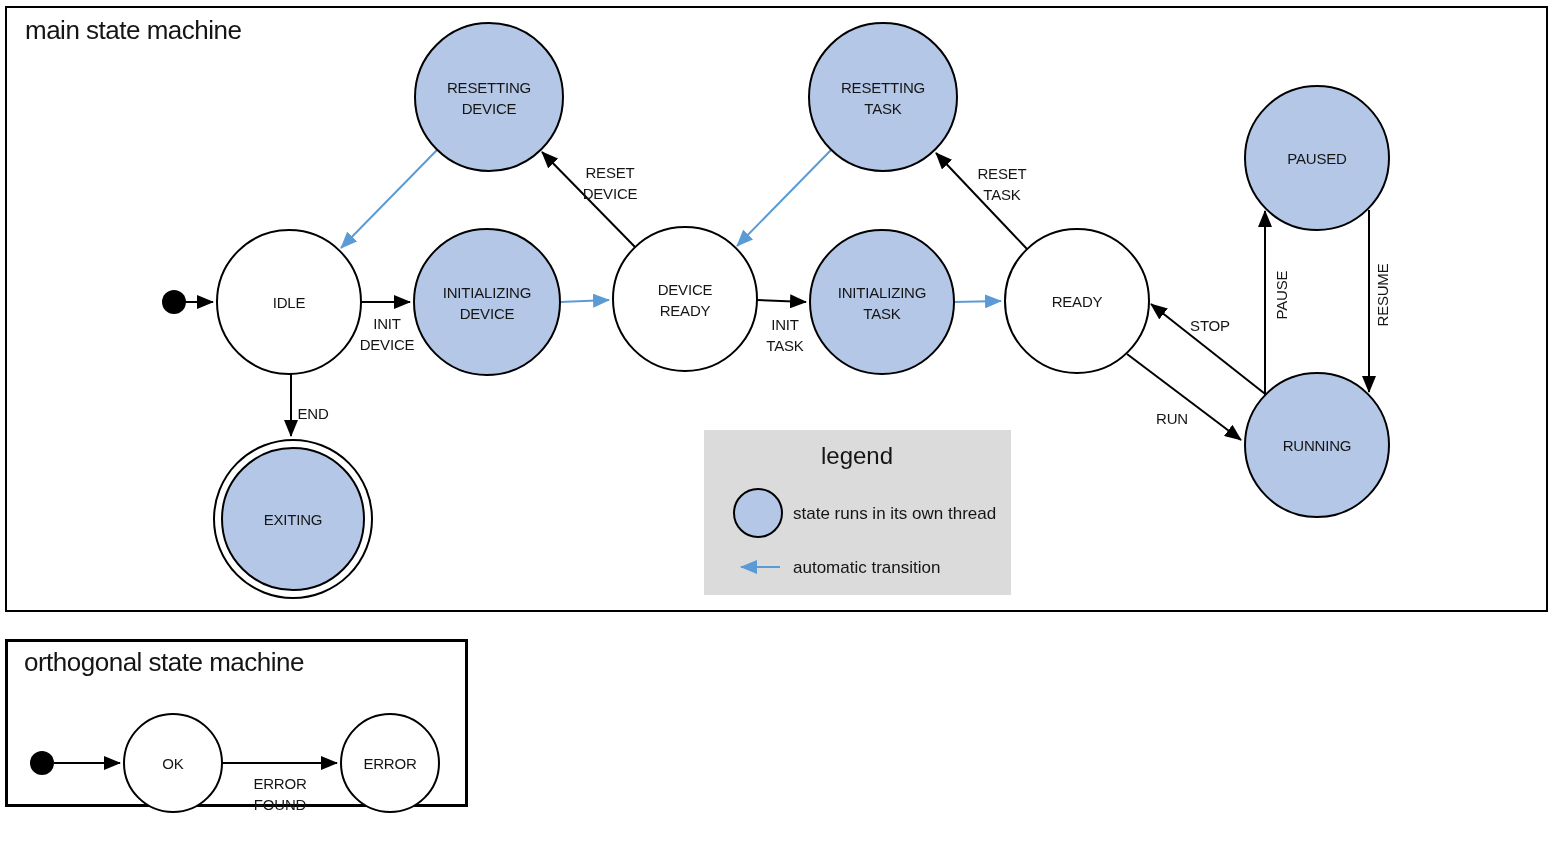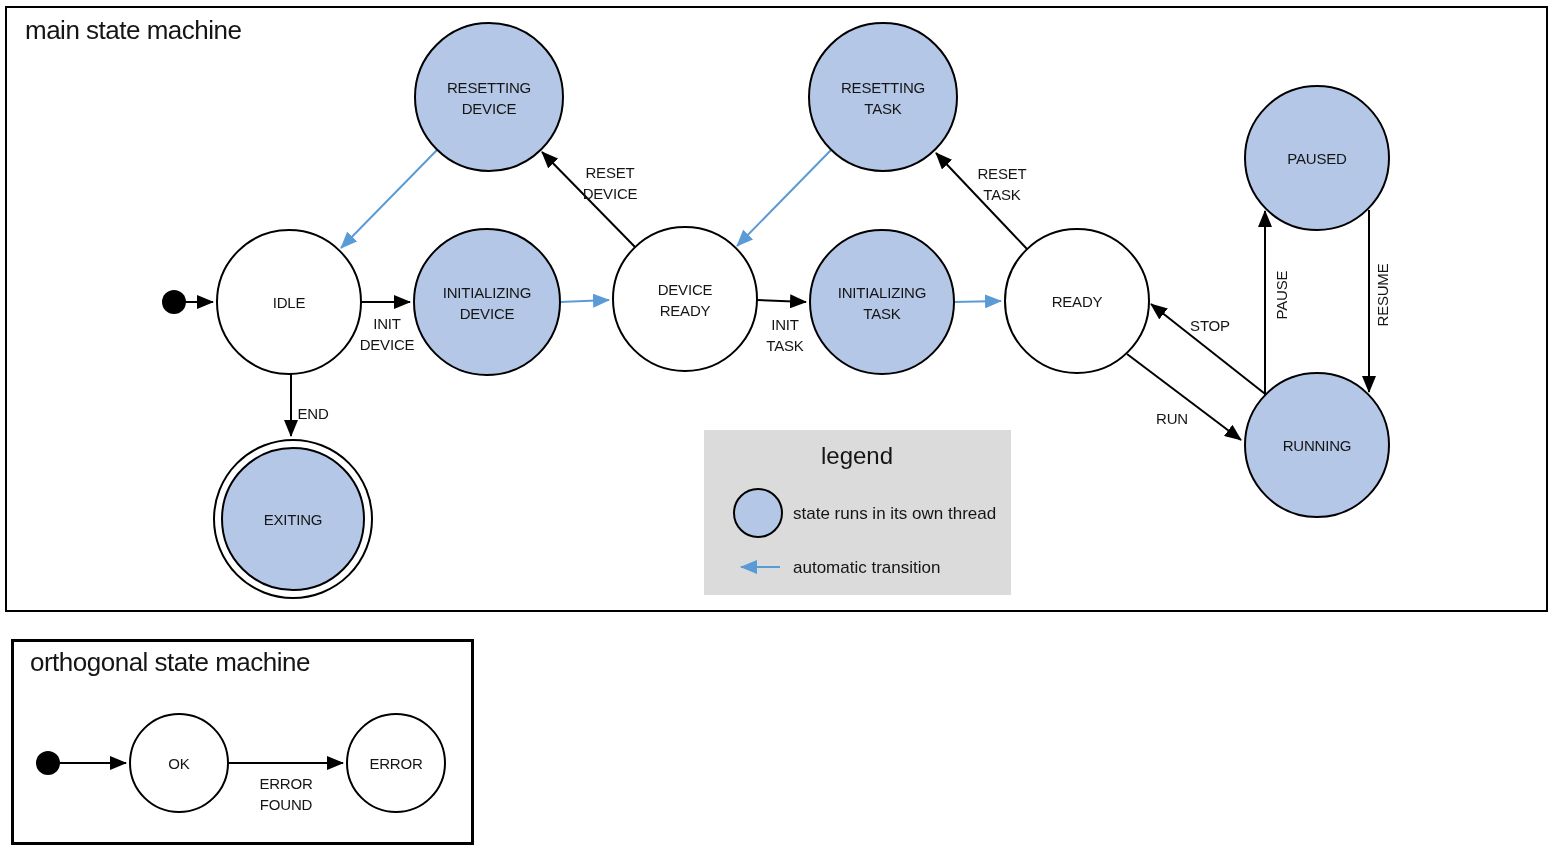--- a/index.html
+++ b/index.html
@@ -6,21 +6,21 @@
     --threaded-state-fill:#b4c7e7;
     --automatic-transition:#5b9bd5;
     --legend-background:#dbdbdb;
     --line:#000000;
   }
   *{margin:0;padding:0;box-sizing:border-box;}
   body{background:#ffffff;font-family:"Liberation Sans",sans-serif;}
   .page{position:relative;width:1555px;height:852px;background:#ffffff;overflow:hidden;}
   .frame{position:absolute;background:#ffffff;}
   .frame-main{left:5px;top:6px;width:1543px;height:606px;border:2px solid var(--line);}
-  .frame-ortho{left:11px;top:639px;width:463px;height:206px;border:3px solid var(--line);}
+  .frame-ortho{left:5px;top:639px;width:463px;height:168px;border:3px solid var(--line);}
   .frame-title{position:absolute;left:18px;top:7px;font-size:26px;font-weight:500;
                color:#151515;letter-spacing:-0.5px;white-space:nowrap;}
   svg{position:absolute;left:0;top:0;}
   .state-circle{stroke:var(--line);stroke-width:2;}
   .fill-threaded{fill:var(--threaded-state-fill);}
   .fill-white{fill:#ffffff;}
   .fill-black{fill:var(--line);}
   .edge{stroke:var(--line);stroke-width:2;fill:none;}
   .edge-auto{stroke:var(--automatic-transition);}
   .head-black{fill:var(--line);}

